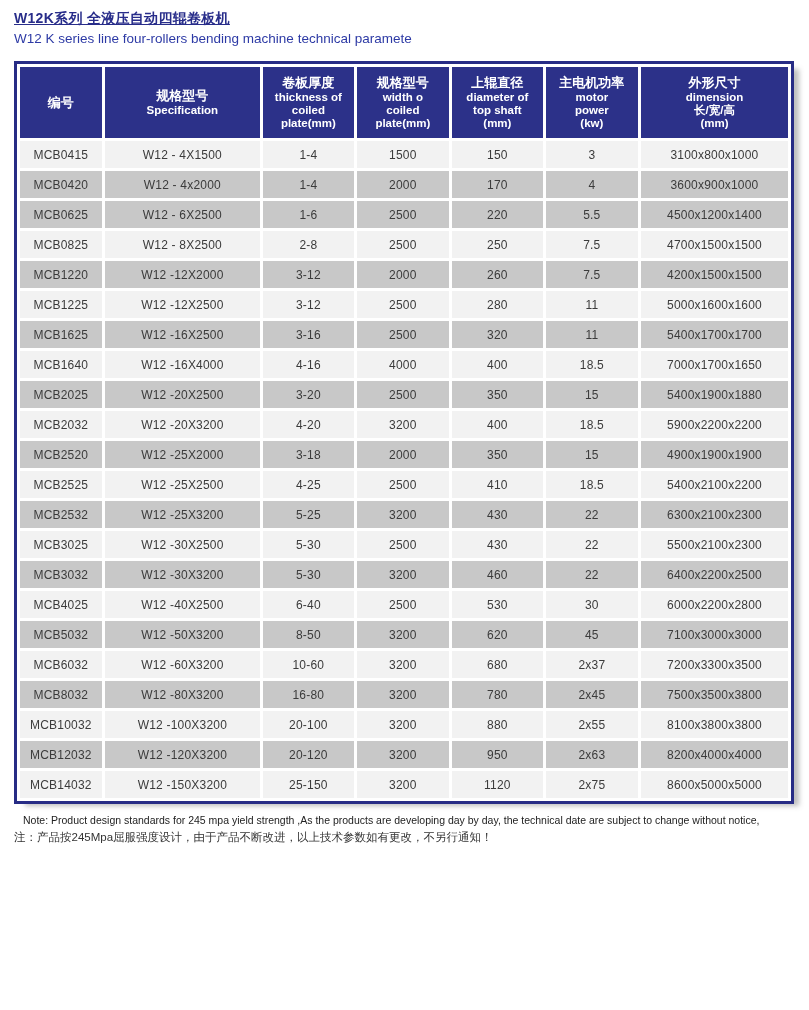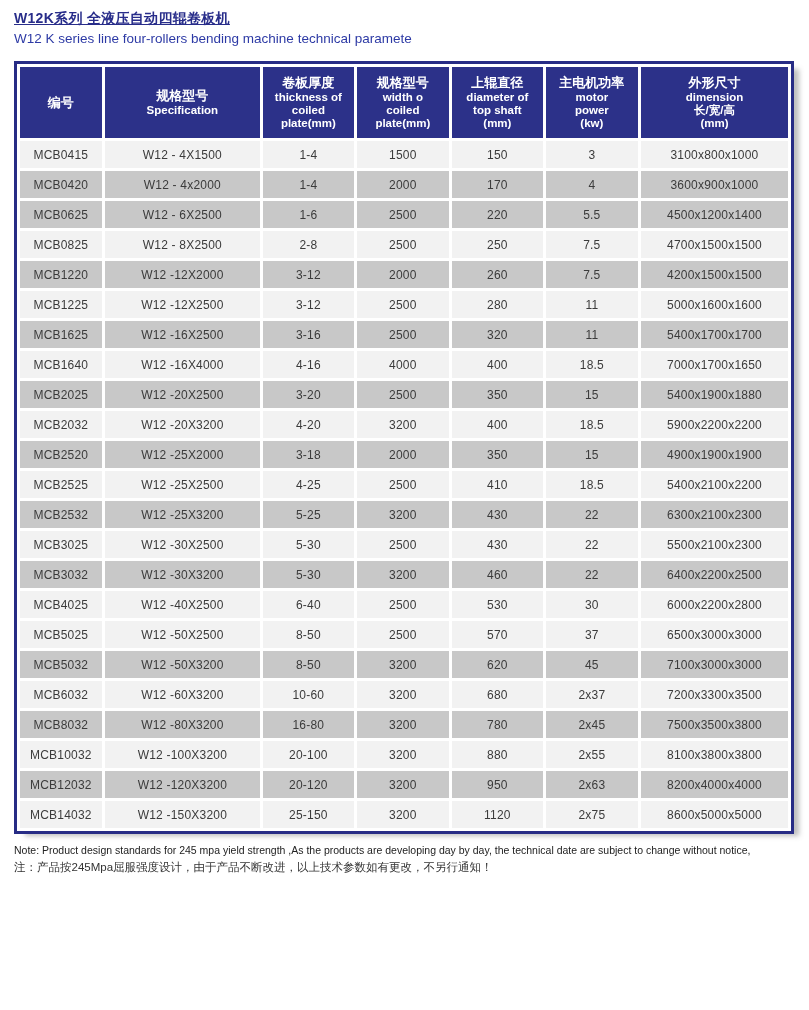--- a/index.html
+++ b/index.html
@@ -63,21 +63,21 @@
     padding: 0;
     font-size: 12px;
     color: var(--cell_text, #3b3b3b);
     letter-spacing: 0.2px;
     white-space: nowrap;
   }
   tr.light td { background: var(--row_light, #f2f2f2); }
   tr.dark  td { background: var(--row_dark,  #c8c8c8); }
 
   p.note { margin: 0; color: var(--note_text, #222222); }
-  p.note-en { margin-top: 9px; font-size: 10.5px; line-height: 1.4; }
+  p.note-en { margin-top: 9px; font-size: 10.5px; line-height: 1.4; margin-left: 9px; }
   p.note-zh { margin-top: 1px; font-size: 11.5px; line-height: 1.4; color: #333333; }
 </style>
 </head>
 <body>
 
 <div class="page">
   <h1 class="title">W12K系列 全液压自动四辊卷板机</h1>
   <h2 class="subtitle">W12 K  series line  four-rollers bending machine technical paramete</h2>
 
   <table class="spec-table" id="spec-table">
@@ -269,29 +269,20 @@
         </tr>
         <tr class="light">
           <td>MCB4025</td>
           <td>W12 -40X2500</td>
           <td>6-40</td>
           <td>2500</td>
           <td>530</td>
           <td>30</td>
           <td>6000x2200x2800</td>
         </tr>
-        <tr class="light">
-          <td>MCB5025</td>
-          <td>W12 -50X2500</td>
-          <td>8-50</td>
-          <td>2500</td>
-          <td>570</td>
-          <td>37</td>
-          <td>6500x3000x3000</td>
-        </tr>
         <tr class="dark">
           <td>MCB5032</td>
           <td>W12 -50X3200</td>
           <td>8-50</td>
           <td>3200</td>
           <td>620</td>
           <td>45</td>
           <td>7100x3000x3000</td>
         </tr>
         <tr class="light">

